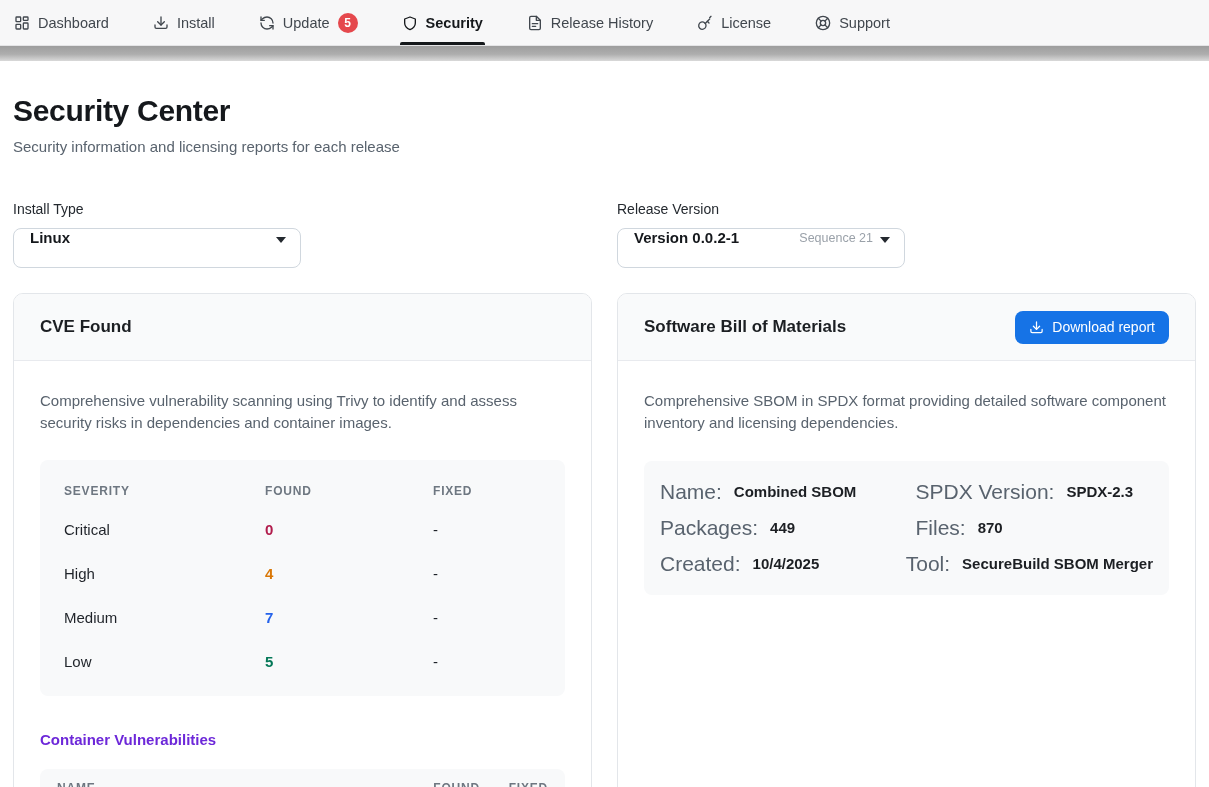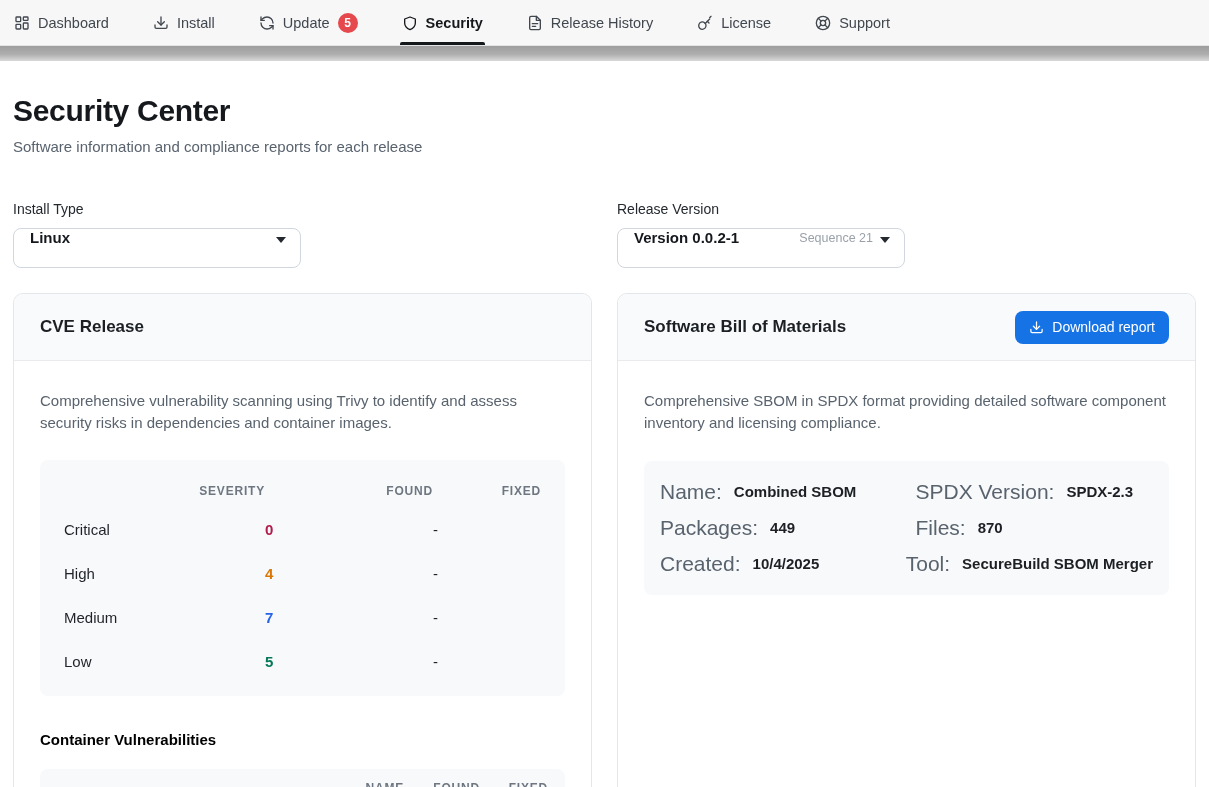--- a/index.html
+++ b/index.html
@@ -95,28 +95,28 @@
     margin-top: 26px; background: #f8f9fa; border-radius: 8px;
     padding: 8px 24px 12px 24px;
   }
   .sev-row {
     display: grid; grid-template-columns: 201px 168px 1fr;
     align-items: center; height: 44px;
   }
   .sev-row.head { height: 40px; padding-top: 6px; }
   .th {
     font-size: 12px; font-weight: 600; letter-spacing: 0.8px;
-    text-transform: uppercase; color: #6e7781; text-align: right;
+    text-transform: uppercase; color: #6e7781;
   }
   .sev-name { font-size: 15px; color: #1f2329; }
   .sev-found { font-size: 15px; font-weight: 600; }
   .sev-fixed { font-size: 15px; color: #1f2329; }
 
   
-  .section-title { margin-top: 35px; font-size: 15px; font-weight: 600; color: #000000; }
+  .section-title { margin-top: 35px; font-size: 15px; font-weight: 600; color: #6d28d9; }
   .cv-head {
     margin-top: 21px; height: 38px; background: #f8f9fa; border-radius: 8px;
     display: grid; grid-template-columns: 1fr 62px 54px; column-gap: 14px;
     align-items: center; padding: 0 17px;
   }
   .cv-head .right { text-align: right; }
 
   
   .sbom-panel {
     margin-top: 27px; background: #f8f9fa; border-radius: 8px;
@@ -221,21 +221,21 @@
     </span>
     <span>Support</span>
   </div>
 </nav>
 
 <div class="scroll-shadow"></div>
 
 <div class="main">
 
   <h1 class="page-title">Security Center</h1>
-  <div class="page-subtitle">Software information and compliance reports for each release</div>
+  <div class="page-subtitle">Security information and licensing reports for each release</div>
 
   <div class="filters">
     <div>
       <div class="filter-label">Install Type</div>
       <div class="select">
         <span class="select-value">Linux</span>
         <span class="caret">
           <svg width="10" height="6" viewBox="0 0 10 6">
               <polygon points="0,0 10,0 5,6" fill="currentColor"></polygon>
             </svg>
@@ -255,21 +255,21 @@
           </span>
         </span>
       </div>
     </div>
   </div>
 
   <div class="cards">
 
     <section class="card">
       <div class="card-header">
-        <span class="card-title">CVE Release</span>
+        <span class="card-title">CVE Found</span>
       </div>
       <div class="card-body">
         <p class="card-desc">Comprehensive vulnerability scanning using Trivy to identify and assess security risks in dependencies and container images.</p>
 
         <div class="sev-panel">
           <div class="sev-row head">
             <span class="th">Severity</span>
             <span class="th">Found</span>
             <span class="th">Fixed</span>
           </div>
@@ -313,21 +313,21 @@
             <svg width="15" height="15" viewBox="0 0 24 24" fill="none" stroke="#ffffff" stroke-width="2" stroke-linecap="round" stroke-linejoin="round">
                 <path d="M21 15v3a2 2 0 0 1-2 2H5a2 2 0 0 1-2-2v-3"></path>
                 <polyline points="7 10 12 15 17 10"></polyline>
                 <line x1="12" y1="3" x2="12" y2="15"></line>
               </svg>
           </span>
           <span>Download report</span>
         </button>
       </div>
       <div class="card-body">
-        <p class="card-desc">Comprehensive SBOM in SPDX format providing detailed software component inventory and licensing compliance.</p>
+        <p class="card-desc">Comprehensive SBOM in SPDX format providing detailed software component inventory and licensing dependencies.</p>
 
         <div class="sbom-panel">
           <div class="sbom-row">
             <div class="sbom-pair">
               <span class="sbom-label">Name:</span>
               <span class="sbom-value">Combined SBOM</span>
             </div>
             <div class="sbom-pair">
               <span class="sbom-label">SPDX Version:</span>
               <span class="sbom-value">SPDX-2.3</span>

